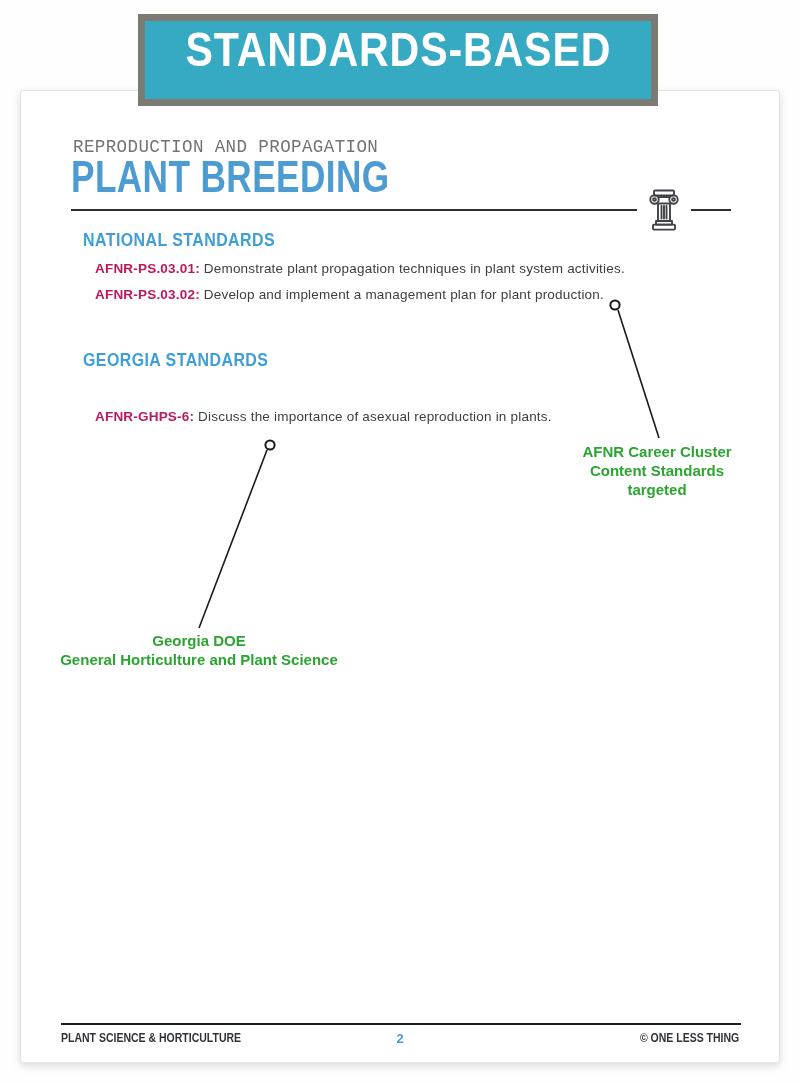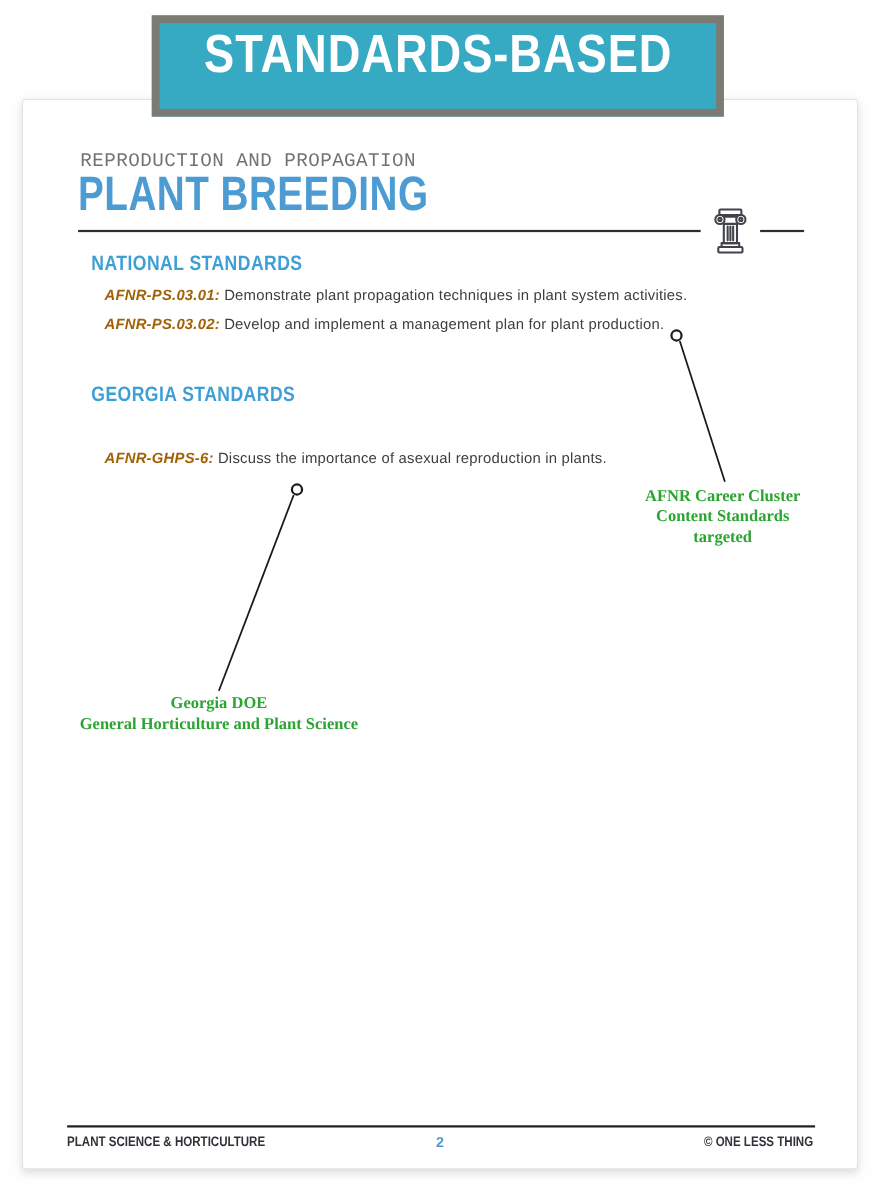--- a/index.html
+++ b/index.html
@@ -73,34 +73,33 @@
     color: #3e9fd6; font-size: 19px; font-weight: 700;
     white-space: nowrap; display: inline-block;
     transform: scaleX(0.84); transform-origin: left center;
     letter-spacing: 0.5px;
   }
   .std-item {
     position: absolute; left: 74px;
     font-size: 13.5px; color: #3e3e3e;
     white-space: nowrap; letter-spacing: 0.2px;
   }
-  .std-code { font-weight: 700; color: #a16207; font-style: italic; }
+  .std-code { font-weight: 700; color: #be185d; }
   
   .annot-overlay {
     position: absolute; left: 0; top: 0;
     width: 760px; height: 973px;
     pointer-events: none;
   }
   .annot-text {
     position: absolute;
     color: #2ba432; font-weight: 700;
     font-size: 15px; line-height: 19px;
     text-align: center; white-space: nowrap;
     transform: translateX(-50%);
-    font-family: Liberation Serif, serif;
   }
   
   .footer-rule {
     position: absolute; left: 40px; top: 932px;
     width: 680px; height: 2px; background: #1f1f1f;
   }
   .footer-text {
     position: absolute; top: 940px;
     font-size: 12.5px; font-weight: 700; color: #2f3338;
     white-space: nowrap;

